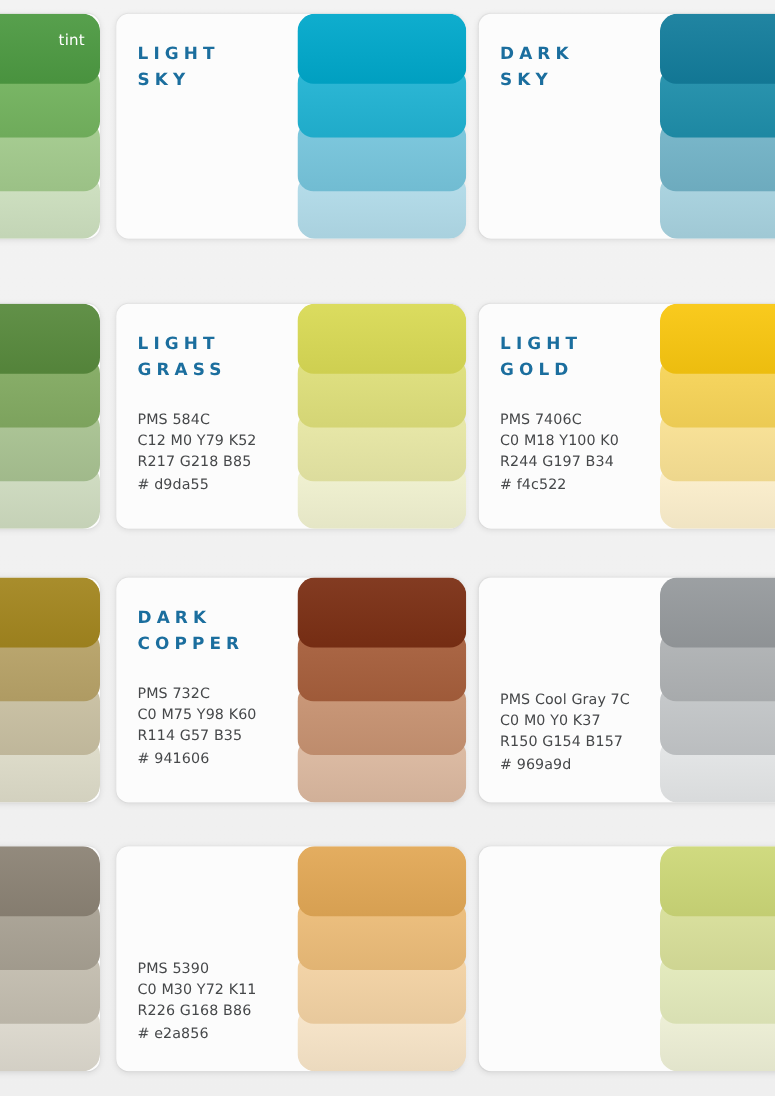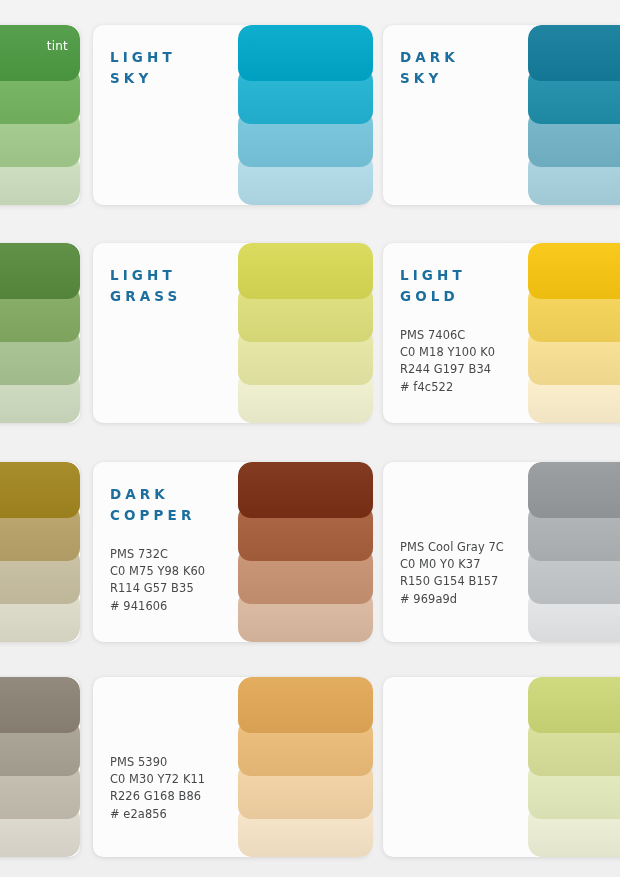--- a/index.html
+++ b/index.html
@@ -22,21 +22,21 @@
     background: linear-gradient(180deg, #f3f3f3 0%, #efefef 100%);
   }
 
   
   .palette-row {
     position: absolute;
     left: 0;
     width: 620px;
     height: 180px;
   }
-  .row-0 { top: 25px; }
+  .row-0 { top: 11px; }
   .row-1 { top: 243px; }
   .row-2 { top: 462px; }
   .row-3 { top: 677px; }
 
   
   .swatch-card {
     position: absolute;
     top: 0;
     height: 180px;
     background: #fcfcfc;
@@ -81,21 +81,21 @@
     left: 0;
     width: 160px;
     color: #46484a;
     font-family: "DejaVu Sans", sans-serif;
     font-size: 11.4px;
     line-height: 17.2px;
     letter-spacing: 0.1px;
     white-space: pre-line;
   }
   .with-title .card-specs { top: 84px; }
-  .no-title  .card-specs { top: 77px; }
+  .no-title  .card-specs { top: 89px; }
 
   
   .swatch-stack {
     position: absolute;
     top: 0;
     height: 180px;
     width: 135px;
     border-radius: 14px;
     overflow: hidden;
   }
@@ -187,20 +187,24 @@
         <div class="tone t1" style="background:#83ab62"></div>
         <div class="tone t2" style="background:#a9c392"></div>
         <div class="tone t3" style="background:#cfdcc0"></div>
       </div>
     </div>
 
     <div class="swatch-card col-a with-title">
       <div class="card-text">
         <div class="card-title">LIGHT
 GRASS</div>
+        <div class="card-specs">PMS 584C
+C12 M0 Y79 K52
+R217 G218 B85
+# d9da55</div>
       </div>
       <div class="swatch-stack">
         <div class="tone t0" style="background:#d9da55"></div>
         <div class="tone t1" style="background:#dfe07b"></div>
         <div class="tone t2" style="background:#e8e8a5"></div>
         <div class="tone t3" style="background:#f1f2d0"></div>
       </div>
     </div>
 
     <div class="swatch-card col-b with-title">

